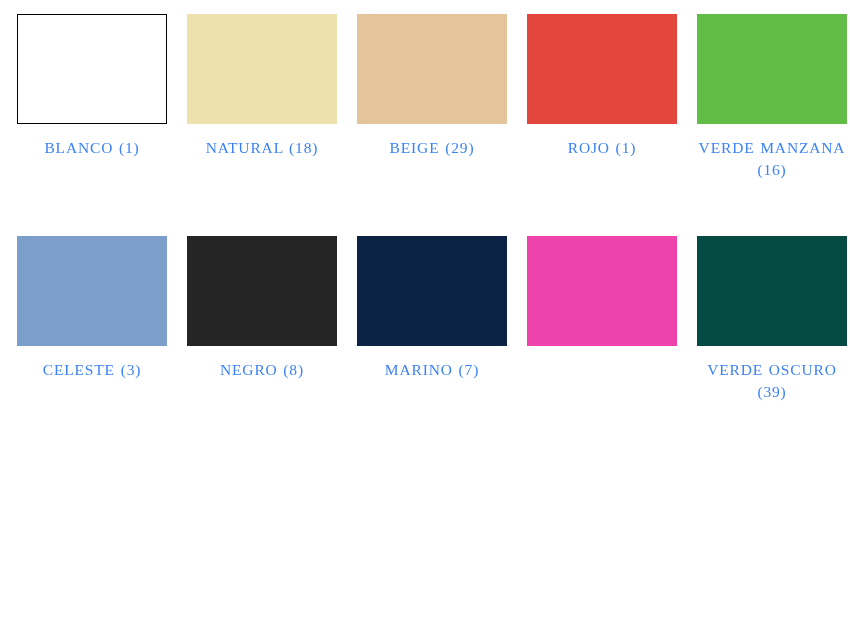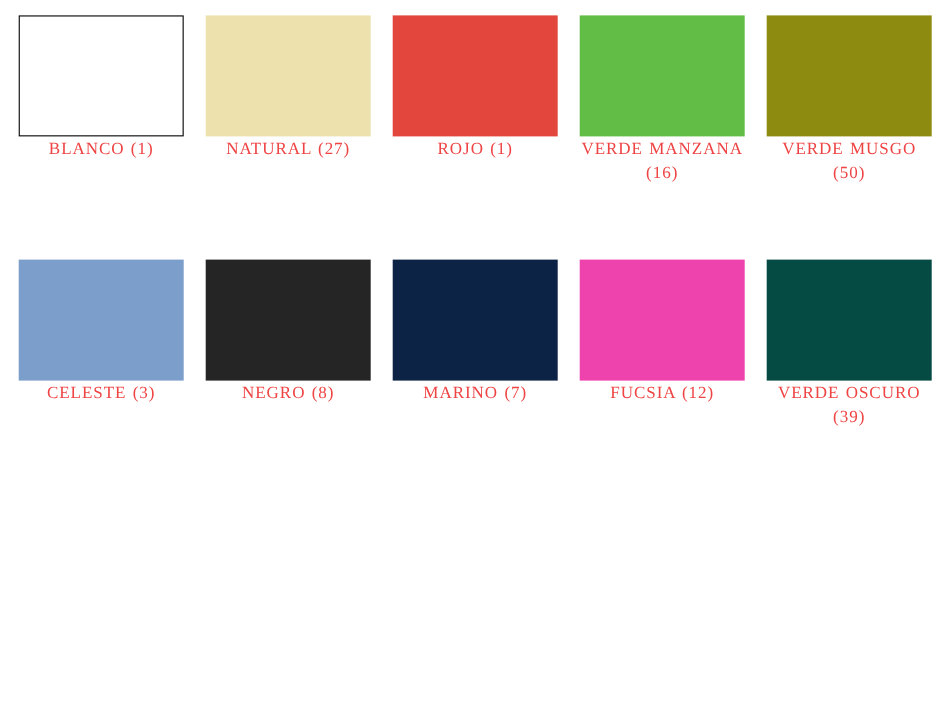--- a/index.html
+++ b/index.html
@@ -42,69 +42,68 @@
     height: 110px;
     box-sizing: border-box;
     flex: 0 0 auto;
   }
 
   .swatch-chip.bordered {
     border: 1.5px solid #000000;
   }
 
   .swatch-label {
-    margin-top: 1px;
+    margin-top: 13px;
     width: 150px;
     text-align: center;
-    color: #ef4444;
+    color: #3b82f6;
     font-size: 15.5px;
     line-height: 1.42;
     letter-spacing: 0.85px;
     word-spacing: 1px;
     font-family: "Liberation Serif", "DejaVu Serif", serif;
     white-space: normal;
   }
 </style>
 </head>
 <body>
 
 <div id="palette-grid" style="background: rgb(255, 255, 255);">
     <div class="swatch-cell">
       <div class="swatch-chip bordered" style="background-color: rgb(255, 255, 255); border-color: rgb(0, 0, 0);"></div>
       <div class="swatch-label">BLANCO (1)</div>
     </div>
     <div class="swatch-cell">
       <div class="swatch-chip" style="background-color: rgb(237, 226, 174);"></div>
-      <div class="swatch-label">NATURAL (27)</div>
+      <div class="swatch-label">NATURAL (18)</div>
+    </div>
+    <div class="swatch-cell">
+      <div class="swatch-chip" style="background-color: rgb(227, 196, 155);"></div>
+      <div class="swatch-label">BEIGE (29)</div>
     </div>
     <div class="swatch-cell">
       <div class="swatch-chip" style="background-color: rgb(226, 70, 60);"></div>
       <div class="swatch-label">ROJO (1)</div>
     </div>
     <div class="swatch-cell">
       <div class="swatch-chip" style="background-color: rgb(97, 189, 69);"></div>
       <div class="swatch-label">VERDE MANZANA (16)</div>
-    </div>
-    <div class="swatch-cell">
-      <div class="swatch-chip" style="background-color: rgb(142, 140, 16);"></div>
-      <div class="swatch-label">VERDE MUSGO (50)</div>
     </div>
     <div class="swatch-cell">
       <div class="swatch-chip" style="background-color: rgb(123, 158, 203);"></div>
       <div class="swatch-label">CELESTE (3)</div>
     </div>
     <div class="swatch-cell">
       <div class="swatch-chip" style="background-color: rgb(37, 37, 37);"></div>
       <div class="swatch-label">NEGRO (8)</div>
     </div>
     <div class="swatch-cell">
       <div class="swatch-chip" style="background-color: rgb(13, 35, 69);"></div>
       <div class="swatch-label">MARINO (7)</div>
     </div>
     <div class="swatch-cell">
       <div class="swatch-chip" style="background-color: rgb(238, 66, 172);"></div>
-      <div class="swatch-label">FUCSIA (12)</div>
     </div>
     <div class="swatch-cell">
       <div class="swatch-chip" style="background-color: rgb(6, 74, 68);"></div>
       <div class="swatch-label">VERDE OSCURO (39)</div>
     </div>
   </div>
 
 </body></html>

